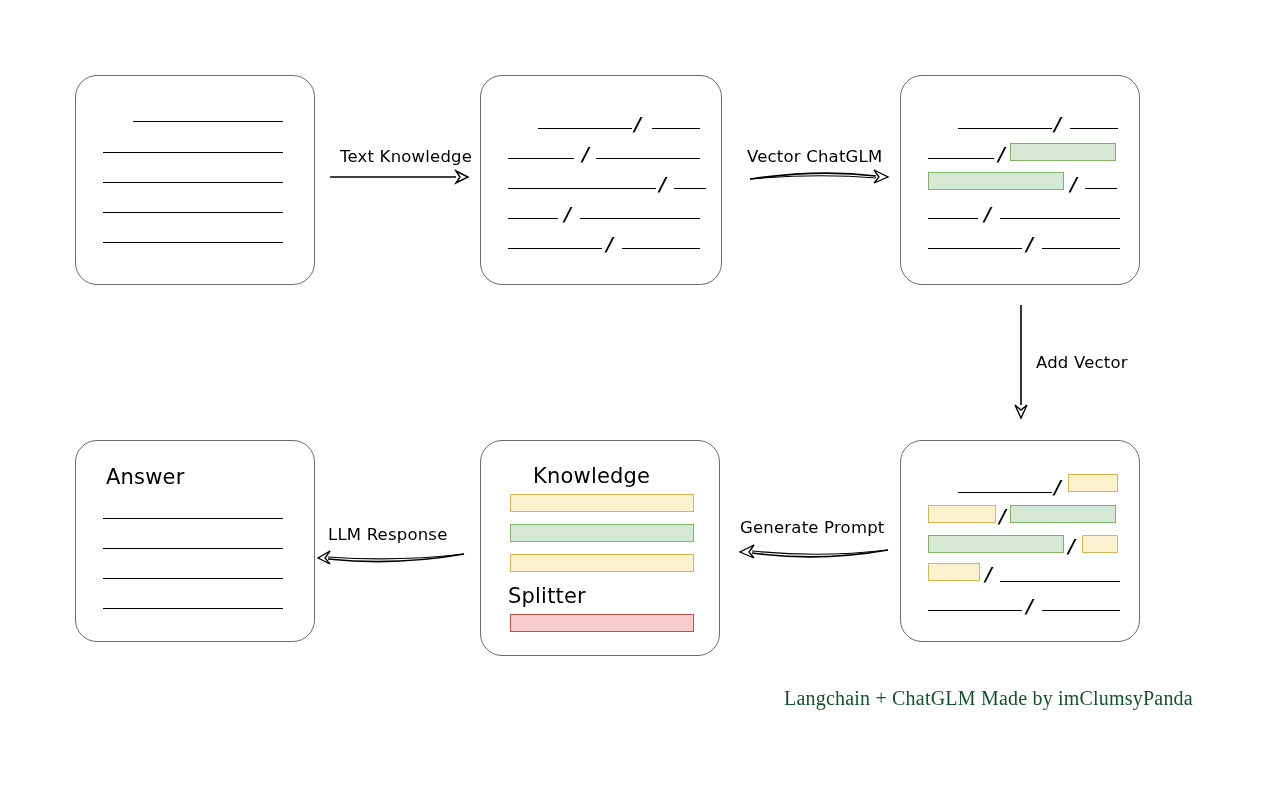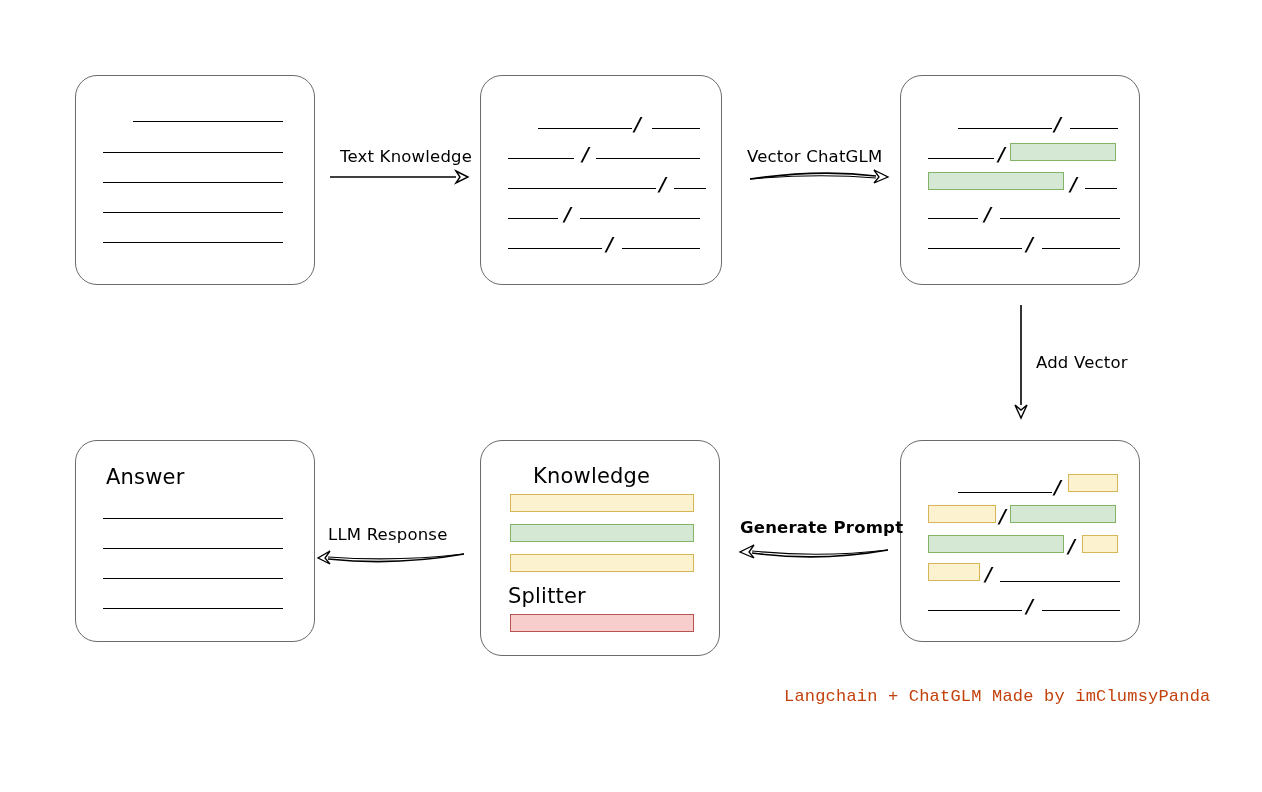--- a/index.html
+++ b/index.html
@@ -63,23 +63,23 @@
     color: #000000;
     white-space: nowrap;
     letter-spacing: 0.2px;
   }
   .arrow-svg {
     position: absolute;
     overflow: visible;
   }
   .caption {
     position: absolute;
-    font-family: Liberation Mono, monospace;
-    font-size: 17px;
-    color: #c2410c;
+    font-family: Liberation Serif, serif;
+    font-size: 20px;
+    color: #14532d;
     white-space: nowrap;
     letter-spacing: 0.2px;
   }
 </style>
 </head>
 <body>
 
 <div id="canvas">
 
   <div class="doc-box" style="left:75px; top:75px; width:240px; height:210px;"></div>
@@ -175,21 +175,21 @@
 
     <div class="chip yellow" style="left:928px; top:563px; width:52px; height:18px;"></div>
     <div class="slash" style="left:985px; top:565px;">/</div>
     <div class="rowline" style="left:1000px; top:581px; width:120px;"></div>
 
     <div class="rowline" style="left:928px; top:610px; width:94px;"></div>
     <div class="slash" style="left:1026px; top:597px;">/</div>
     <div class="rowline" style="left:1042px; top:610px; width:78px;"></div>
   </div>
 
-  <div class="arrow-label" style="left:740px; top:518px;font-weight:bold;">Generate Prompt</div>
+  <div class="arrow-label" style="left:740px; top:518px;">Generate Prompt</div>
   <svg class="arrow-svg" style="left:740px; top:542px; width:150px; height:22px;" viewBox="0 0 150 22">
     <path d="M148,8 Q80,20 12,11" stroke="#000" stroke-width="1.6" fill="none"></path>
     <path d="M148,8 Q80,16 12,9" stroke="#000" stroke-width="1.2" fill="none"></path>
     <path d="M14,3 L0,10 L14,16 L9,10 Z" stroke="#000" stroke-width="1.3" fill="none"></path>
   </svg>
 
   <div class="doc-box" style="left:480px; top:440px; width:240px; height:216px;"></div>
   <div class="box-label" style="left:508px; top:464px;margin-left:25px;">Knowledge</div>
   <div class="chip yellow" style="left:510px; top:494px; width:184px; height:18px;"></div>
   <div class="chip green" style="left:510px; top:524px; width:184px; height:18px;"></div>

